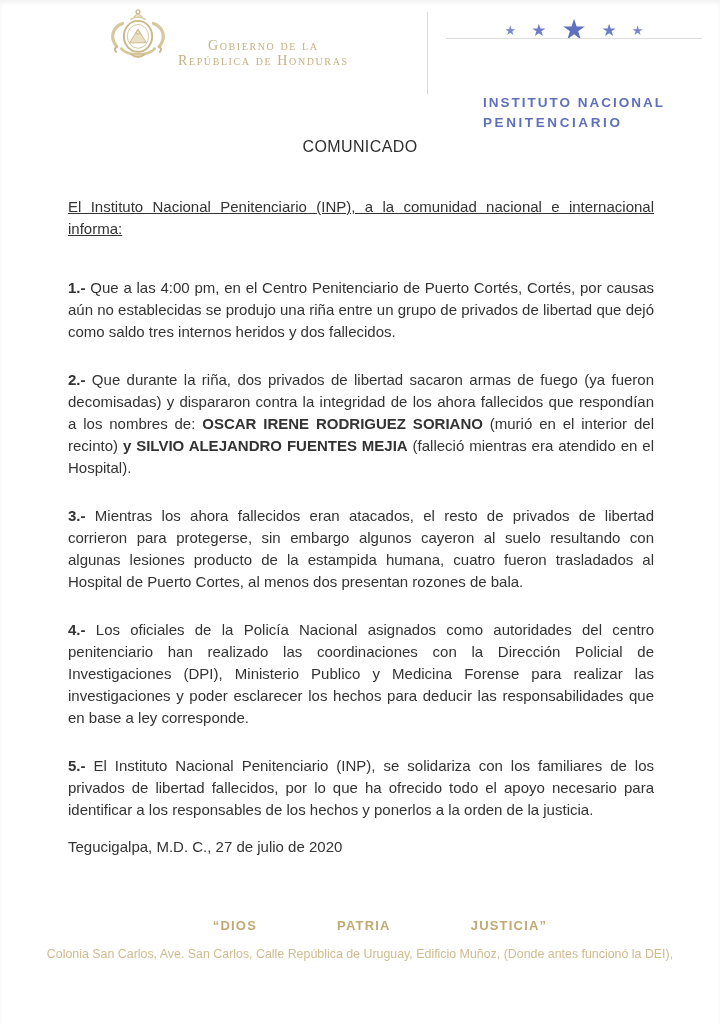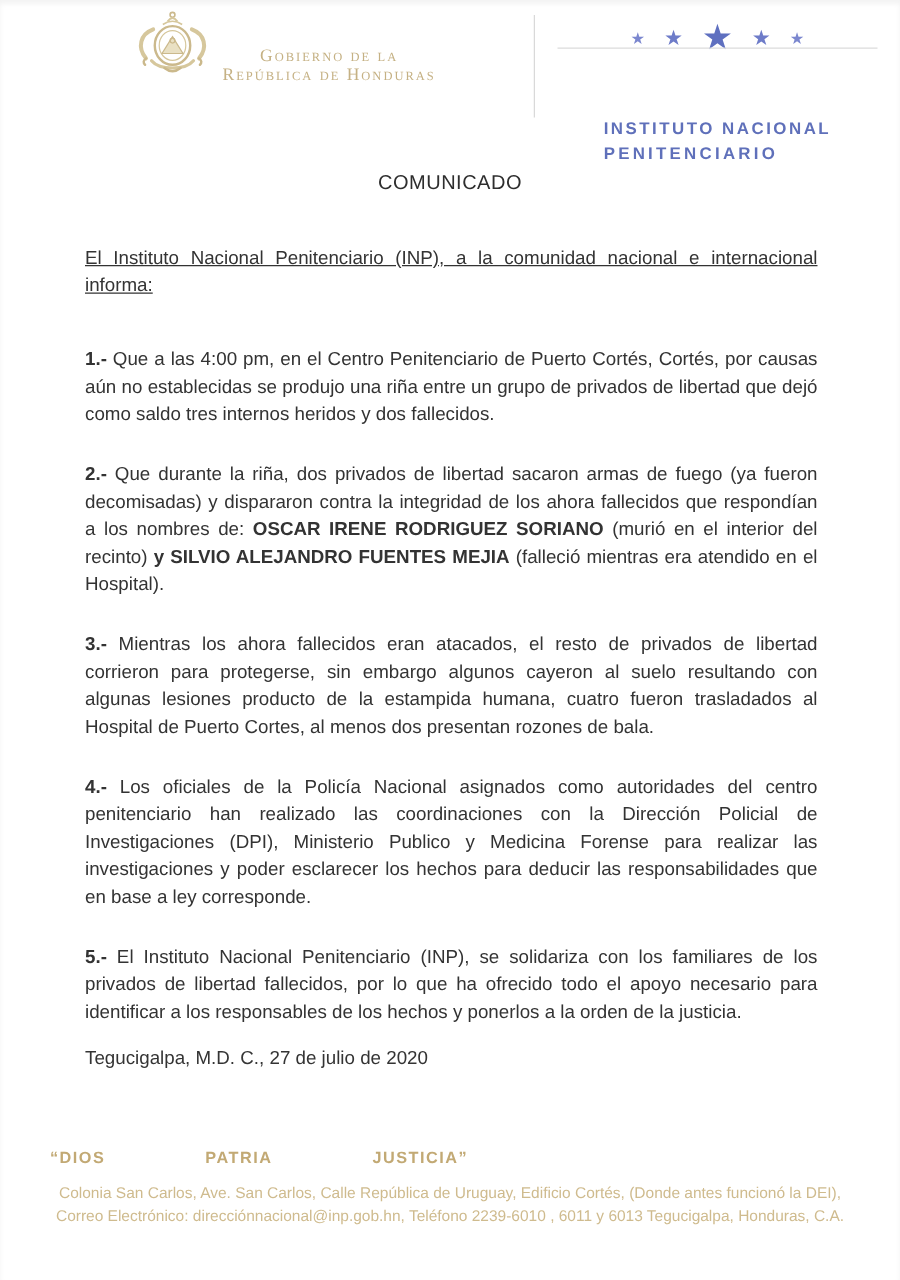--- a/index.html
+++ b/index.html
@@ -42,21 +42,21 @@
   }
   .docbody{margin:0 66px 0 68px;}
   .intro{margin:40px 0 0;font-size:15px;line-height:22px;text-align:justify;text-decoration:underline;}
   .paras p{font-size:15px;line-height:22px;text-align:justify;margin:26px 0 0;}
   .paras p:first-child{margin-top:37px;}
   .paras .b{font-weight:bold;}
   .dateline{text-align:left;font-size:15px;margin:17px 0 0;color:#343434;}
   
   .footer{position:absolute;left:0;right:0;top:918px;}
   .motto{
-    display:flex;gap:80px;
+    display:flex;justify-content:center;gap:80px;
     color:#c2a974;font-weight:bold;font-size:13px;letter-spacing:1.2px;padding-left:40px;
   }
   .address{
     margin:12px auto 0;width:660px;text-align:center;
     color:#cfbb8e;font-size:12.4px;line-height:19px;
   }
   svg .g1{stroke:#d6c79c;fill:none;}
   svg .g2{stroke:#cbb98c;fill:none;}
   svg .gf{fill:#e9e0c3;stroke:#cbb98c;}
 </style>
@@ -120,18 +120,17 @@
     <p class="dateline">Tegucigalpa, M.D. C., 27 de julio de 2020</p>
   </div>
 
   <div class="footer">
     <div class="motto">
       <span>“DIOS</span>
       <span>PATRIA</span>
       <span>JUSTICIA”</span>
     </div>
     <div class="address">
-      <div>Colonia San Carlos, Ave. San Carlos, Calle República de Uruguay, Edificio Cortés, (Donde antes funcionó la DEI),</div>
-      <div>Correo Electrónico: direcciónnacional@inp.gob.hn, Teléfono 2239-6010 ,  6011 y 6013 Tegucigalpa, Honduras, C.A.</div>
+      <div>Colonia San Carlos, Ave. San Carlos, Calle República de Uruguay, Edificio Muñoz, (Donde antes funcionó la DEI),</div>
     </div>
   </div>
 
 </div>
 
 </body></html>

